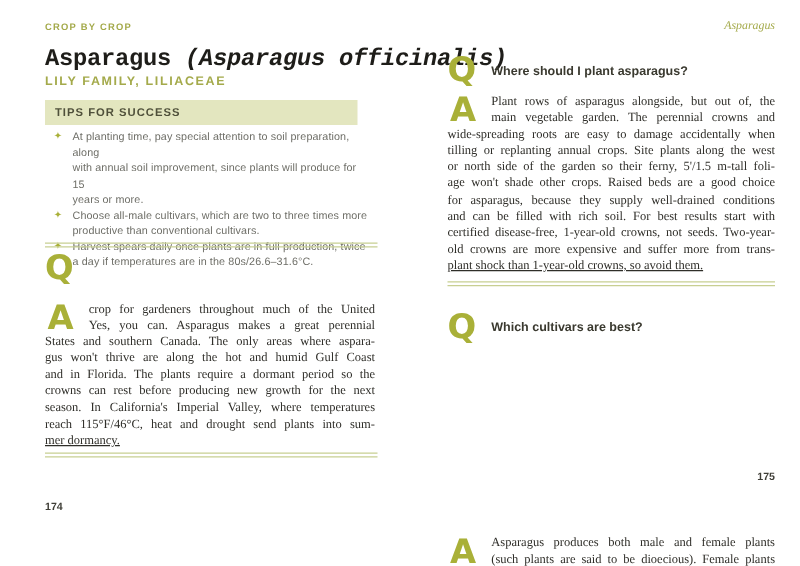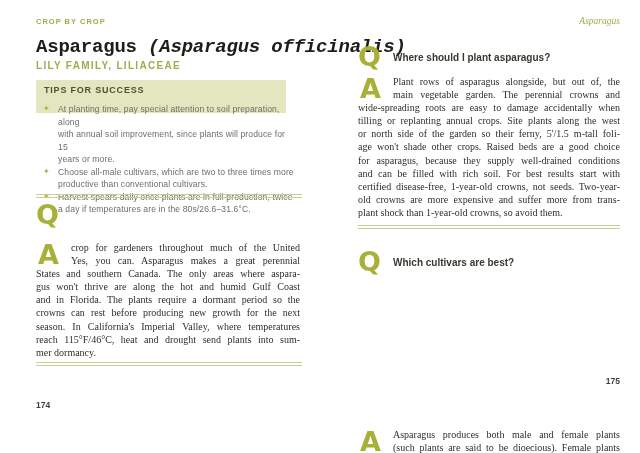--- a/index.html
+++ b/index.html
@@ -14,21 +14,21 @@
   .eyebrow{font-family:"Liberation Sans",sans-serif;font-weight:bold;font-size:7.5px;
            letter-spacing:1px;color:#a4aa4b;}
   .title{font-family:Liberation Mono, monospace;font-weight:bold;font-size:19px;color:#1e1d19;
          letter-spacing:-0.2px;white-space:nowrap;}
   .title .binomial{font-style:italic;}
   .family{font-family:"Liberation Sans",sans-serif;font-weight:bold;font-size:10px;
           letter-spacing:1.3px;color:#a4aa4b;}
   .running-head{font-style:italic;font-size:9.5px;color:#a4aa4b;text-align:right;width:100%;}
 
   
-  .tips-head{width:242px;height:33px;background:#e3e6bf;color:#4f503a;
+  .tips-head{width:242px;height:20px;background:#e3e6bf;color:#4f503a;
              font-family:"Liberation Sans",sans-serif;font-weight:bold;font-size:9px;
              letter-spacing:0.8px;line-height:20px;padding-left:8px;}
   .tips-list{list-style:none;margin:0;padding:0;width:258px;}
   .tips-list li{position:relative;padding-left:22px;margin:0;}
   .tips-list .bullet{position:absolute;left:7px;top:0;color:#a9b038;font-size:8px;
                      font-family:"DejaVu Sans",sans-serif;line-height:12.5px;}
   .tip-lines{font-family:Liberation Sans, sans-serif;font-size:8.6px;color:#6e6e67;
              line-height:12.5px;letter-spacing:0.1px;}
 
   
@@ -39,21 +39,21 @@
          color:#a9b038;display:inline-block;}
   .q-row{display:flex;align-items:center;gap:9px;}
   .q-row .glyph{flex:0 0 26px;}
   .question .line{font-family:"Liberation Sans",sans-serif;font-weight:bold;font-size:10px;
                   color:#3a392f;line-height:15px;text-align:left;}
   .a-block{position:relative;}
   .a-block .glyph{position:absolute;left:2px;top:1px;}
   .answer .line{font-size:10px;line-height:13.1px;text-align:justify;text-align-last:justify;
                 color:#2f2e29;}
   .answer .line.ind{margin-left:35px;}
-  .answer .line.last{text-align:left;text-align-last:left;}
+  .answer .line.last{text-align:left;text-align-last:left;text-decoration:underline;}
 
   .pagenum{font-family:"Liberation Sans",sans-serif;font-weight:bold;font-size:8.5px;color:#3f3e37;}
   .pagenum.right{text-align:right;width:100%;}
 </style>
 </head>
 <body>
 
 <div class="spread">
 
   <section class="page page-left">

